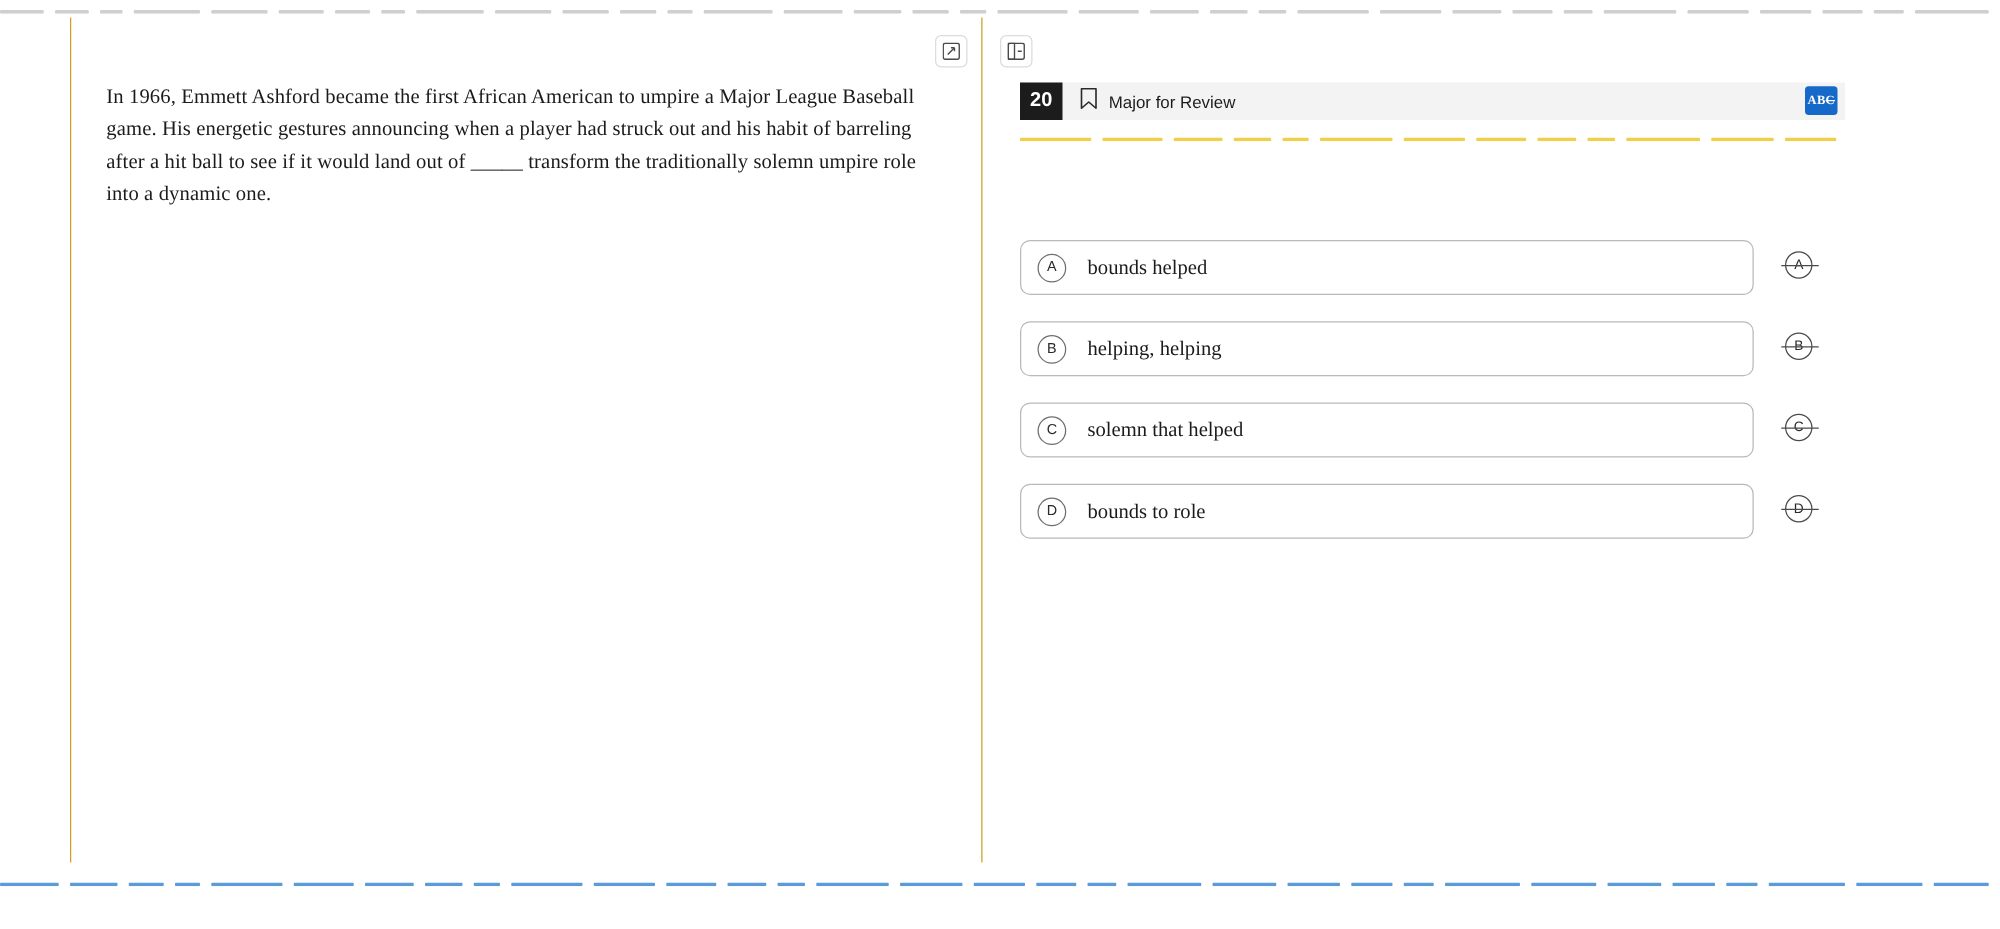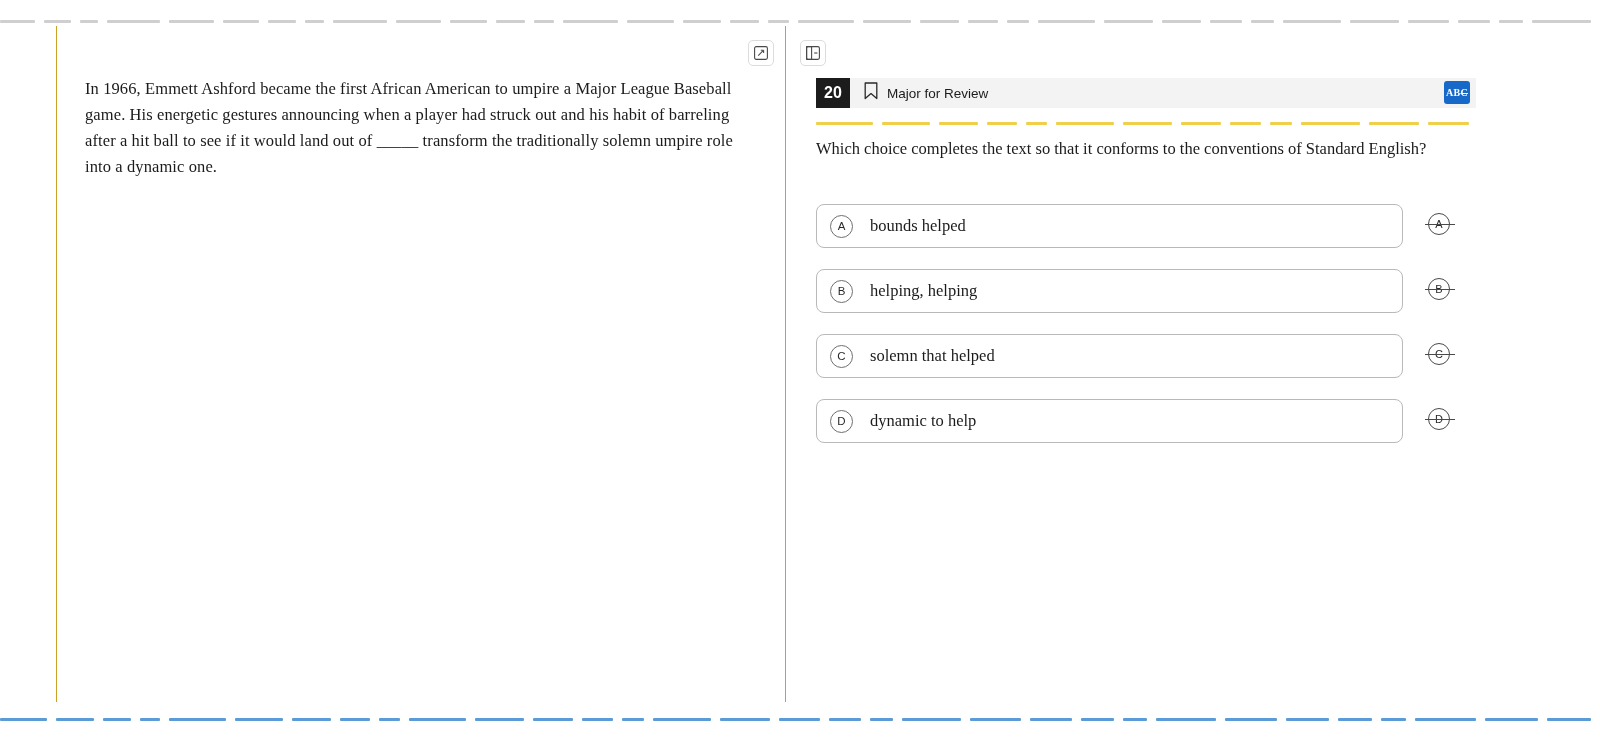--- a/index.html
+++ b/index.html
@@ -11,21 +11,21 @@
     width: 1600px;
     height: 743px;
     font-family: "Liberation Serif", serif;
     color: #1c1c1c;
     overflow: hidden;
     position: relative;
   }
 
   .app {
     position: absolute;
-    left: 0; top: 12px;
+    left: 0; top: 0;
     width: 1600px;
     height: 647px;
   }
 
   
   .dash-rule {
     position: absolute;
     height: 3px;
     overflow: hidden;
     display: flex;
@@ -362,21 +362,20 @@
         <span class="dash-seg" style="width: 58px; background: rgb(240, 207, 74);"></span>
         <span class="dash-seg" style="width: 49px; background: rgb(240, 207, 74);"></span>
         <span class="dash-seg" style="width: 40px; background: rgb(240, 207, 74);"></span>
         <span class="dash-seg" style="width: 31px; background: rgb(240, 207, 74);"></span>
         <span class="dash-seg" style="width: 22px; background: rgb(240, 207, 74);"></span>
         <span class="dash-seg" style="width: 59px; background: rgb(240, 207, 74);"></span>
         <span class="dash-seg" style="width: 50px; background: rgb(240, 207, 74);"></span>
         <span class="dash-seg" style="width: 41px; background: rgb(240, 207, 74);"></span>
       </div>
 
-    <div class="prompt">Which choice completes the text so that it conforms to the conventions of Standard English?</div>
 
     <div class="choices">
 
       <div class="choice-row">
         <div class="choice-box">
           <span class="choice-letter">A</span>
           <span class="choice-text">bounds helped</span>
         </div>
         <div class="strike-btn">
           <span>A</span>
@@ -402,21 +401,21 @@
         </div>
         <div class="strike-btn">
           <span>C</span>
           <span class="bar"></span>
         </div>
       </div>
 
       <div class="choice-row">
         <div class="choice-box">
           <span class="choice-letter">D</span>
-          <span class="choice-text">dynamic to help</span>
+          <span class="choice-text">bounds to role</span>
         </div>
         <div class="strike-btn">
           <span>D</span>
           <span class="bar"></span>
         </div>
       </div>
 
     </div>
   </div>
 </div>

